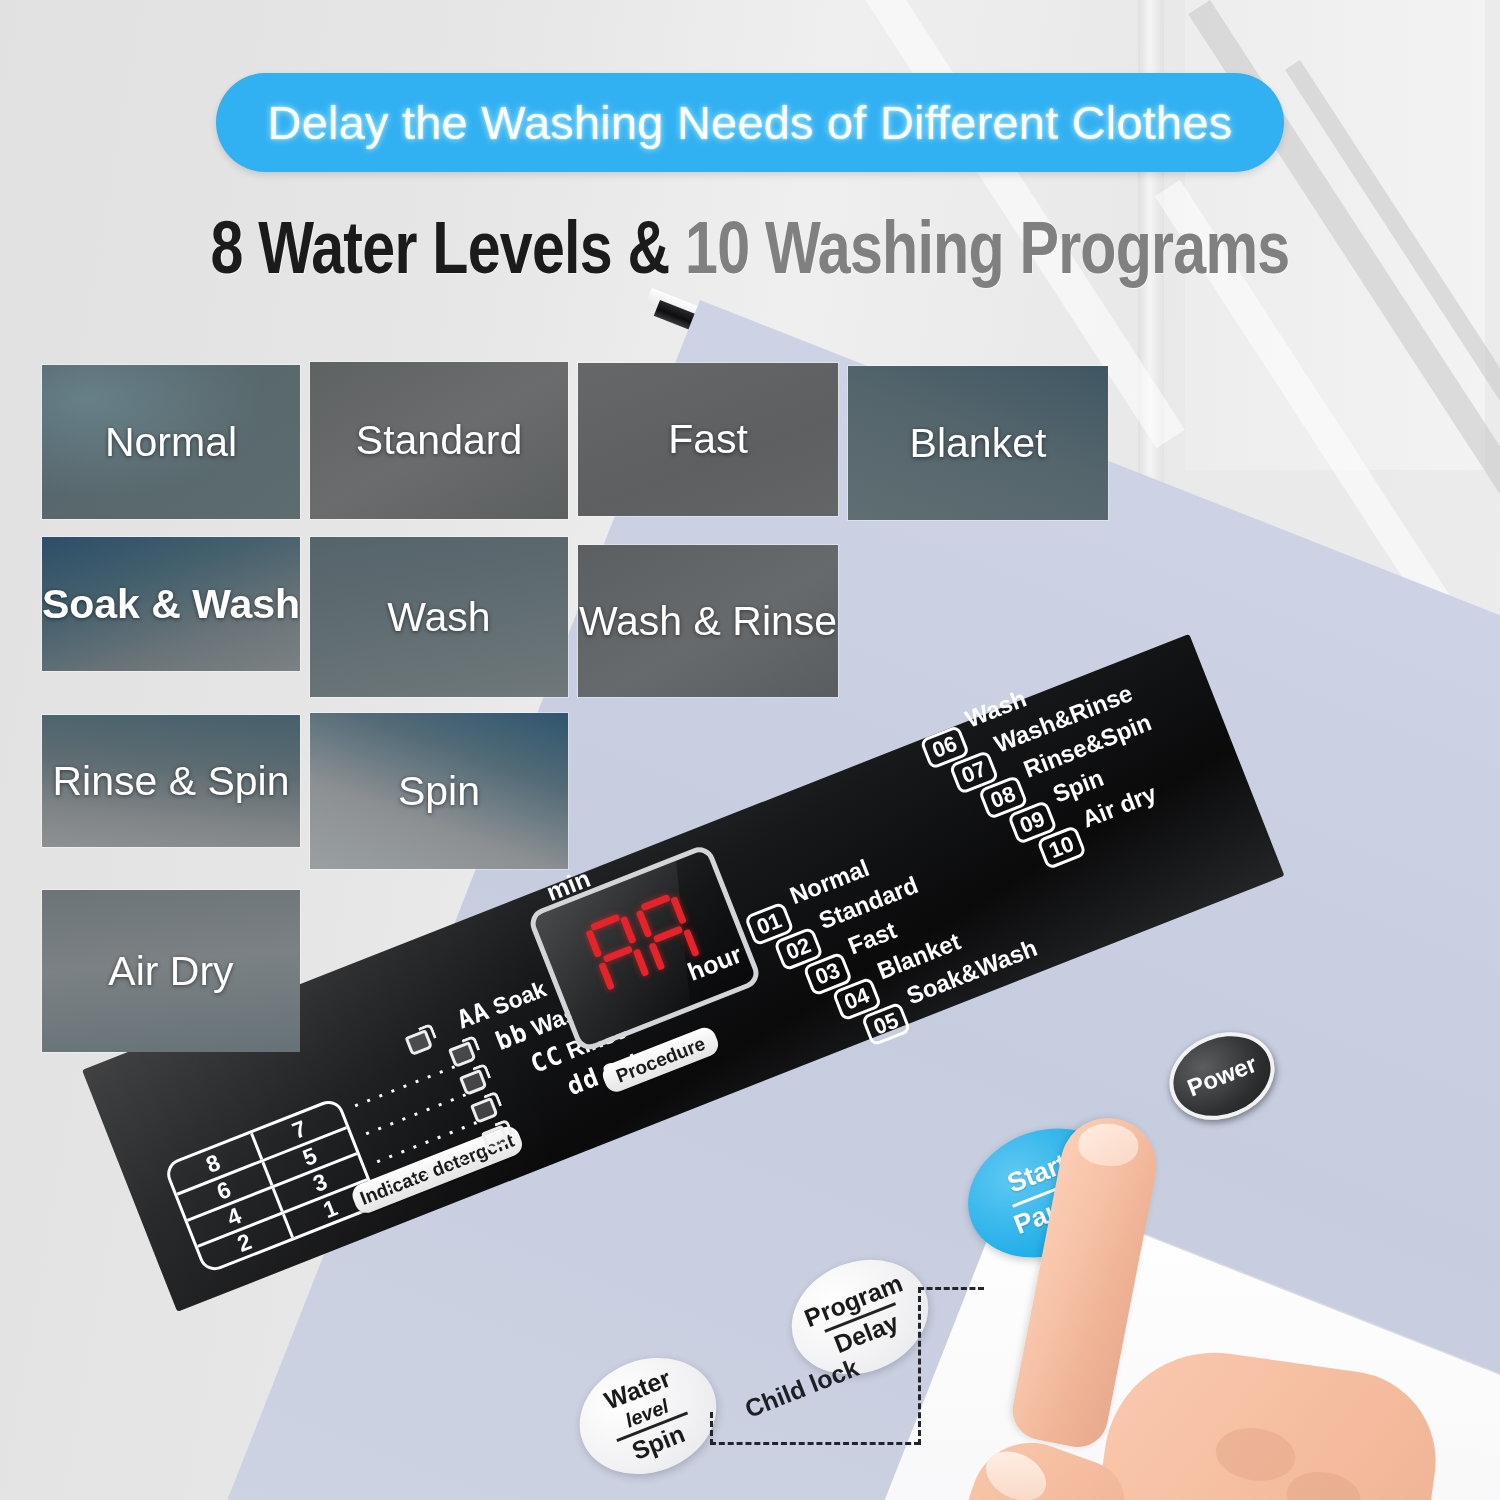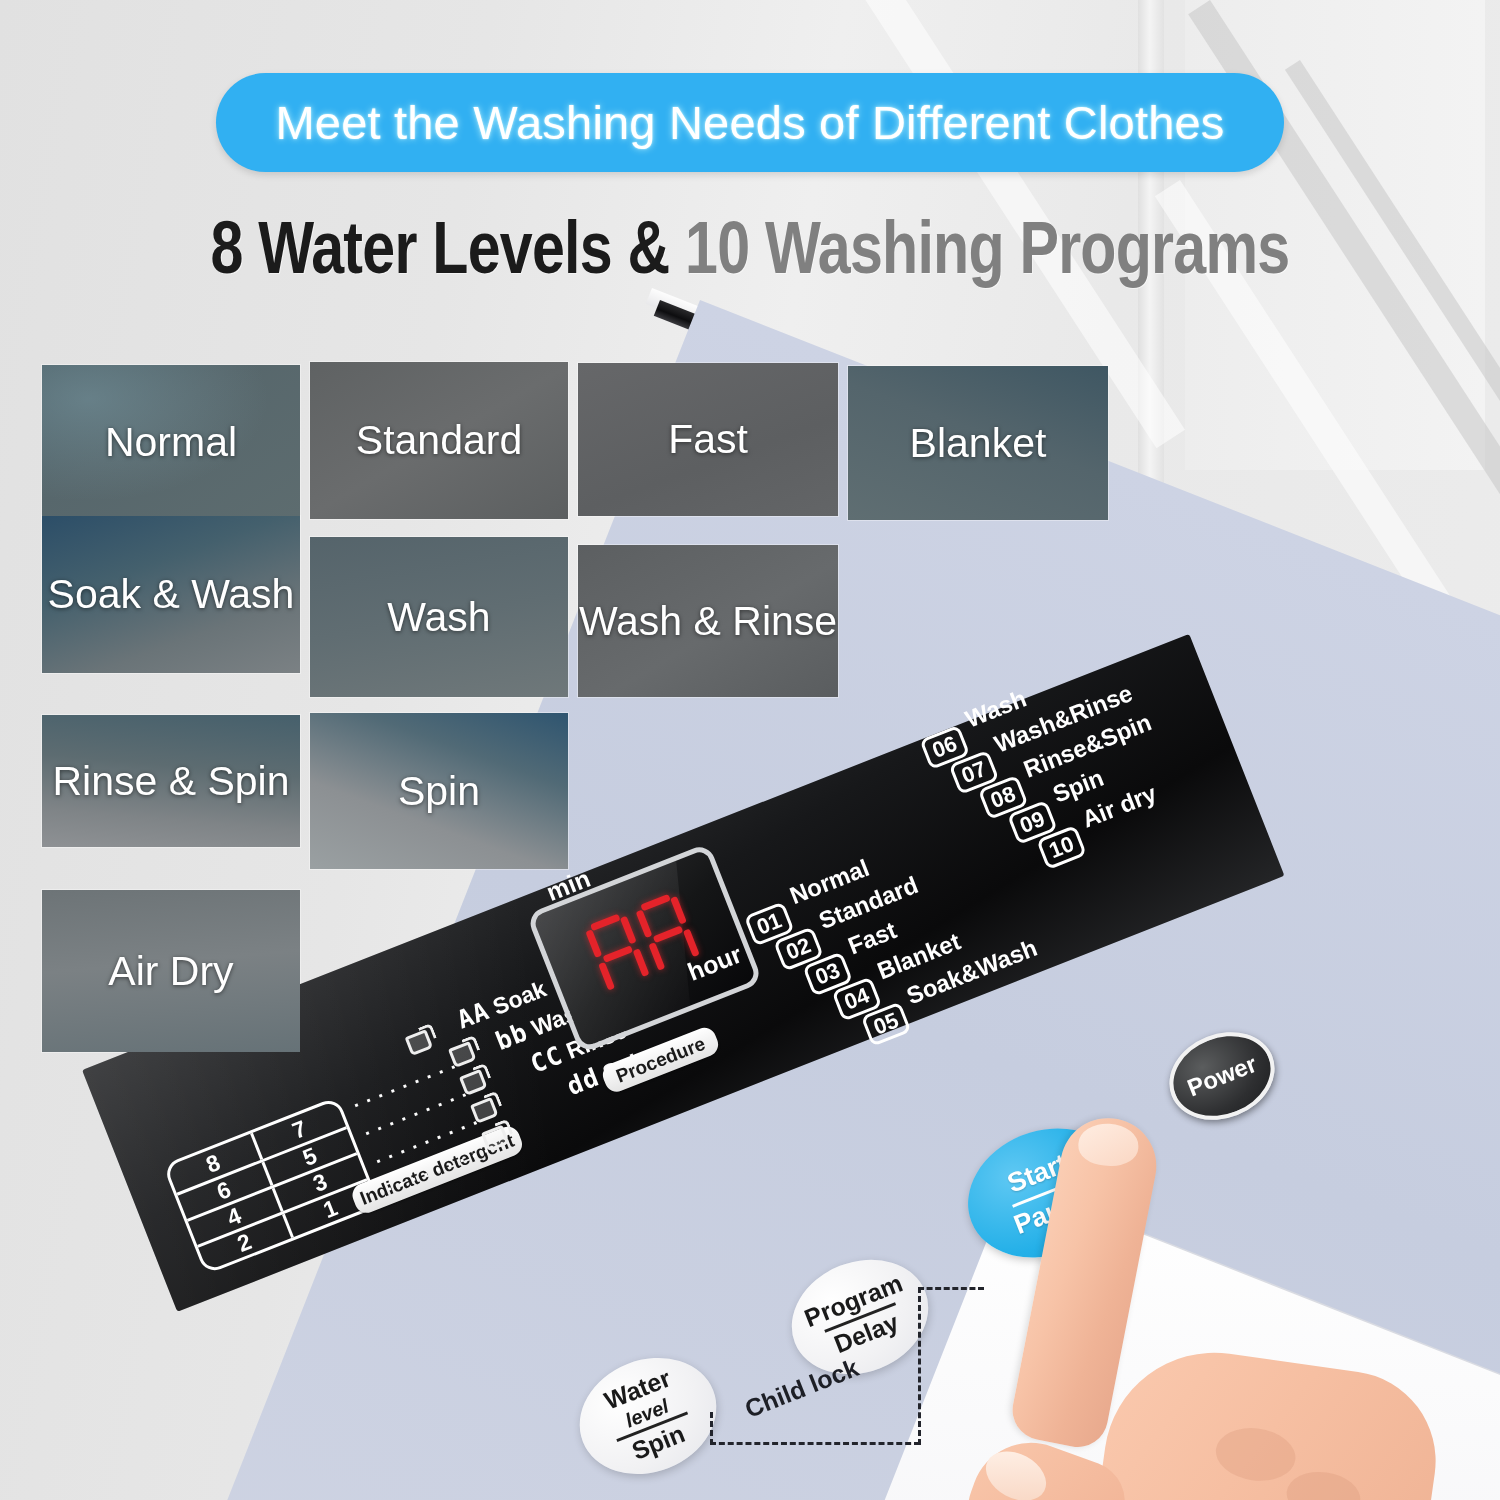--- a/index.html
+++ b/index.html
@@ -329,41 +329,41 @@
 
 <div class="machine">
   <div class="mach-lip"></div>
   <div class="mach-edge"></div>
   <div class="mach-body"></div>
   <div class="mach-front-edge"></div>
   <div class="mach-white-front"></div>
 </div>
 
 <div class="pill">
-  <span class="pill-text">Meet the Washing Needs of Different Clothes</span>
+  <span class="pill-text">Delay the Washing Needs of Different Clothes</span>
 </div>
 <div class="subhead">
   <span class="sub-a">8 Water Levels &amp; </span><span class="sub-b">10 Washing Programs</span>
 </div>
 
 <div class="tiles">
   <div class="tile t-a" style="left:42px;top:365px;width:258px;height:154px;">
     <span class="tl">Normal</span>
   </div>
   <div class="tile t-b" style="left:310px;top:362px;width:258px;height:157px;">
     <span class="tl">Standard</span>
   </div>
   <div class="tile t-c" style="left:578px;top:363px;width:260px;height:153px;">
     <span class="tl">Fast</span>
   </div>
   <div class="tile t-d" style="left:848px;top:366px;width:260px;height:154px;">
     <span class="tl">Blanket</span>
   </div>
 
-  <div class="tile t-e" style="left:42px;top:516px;width:258px;height:157px;">
+  <div class="tile t-e" style="left:42px;top:537px;width:258px;height:134px;font-weight:bold;">
     <span class="tl">Soak &amp; Wash</span>
   </div>
   <div class="tile t-f" style="left:310px;top:537px;width:258px;height:160px;">
     <span class="tl">Wash</span>
   </div>
   <div class="tile t-g" style="left:578px;top:545px;width:260px;height:152px;">
     <span class="tl">Wash &amp; Rinse</span>
   </div>
 
   <div class="tile t-h" style="left:42px;top:715px;width:258px;height:132px;">

